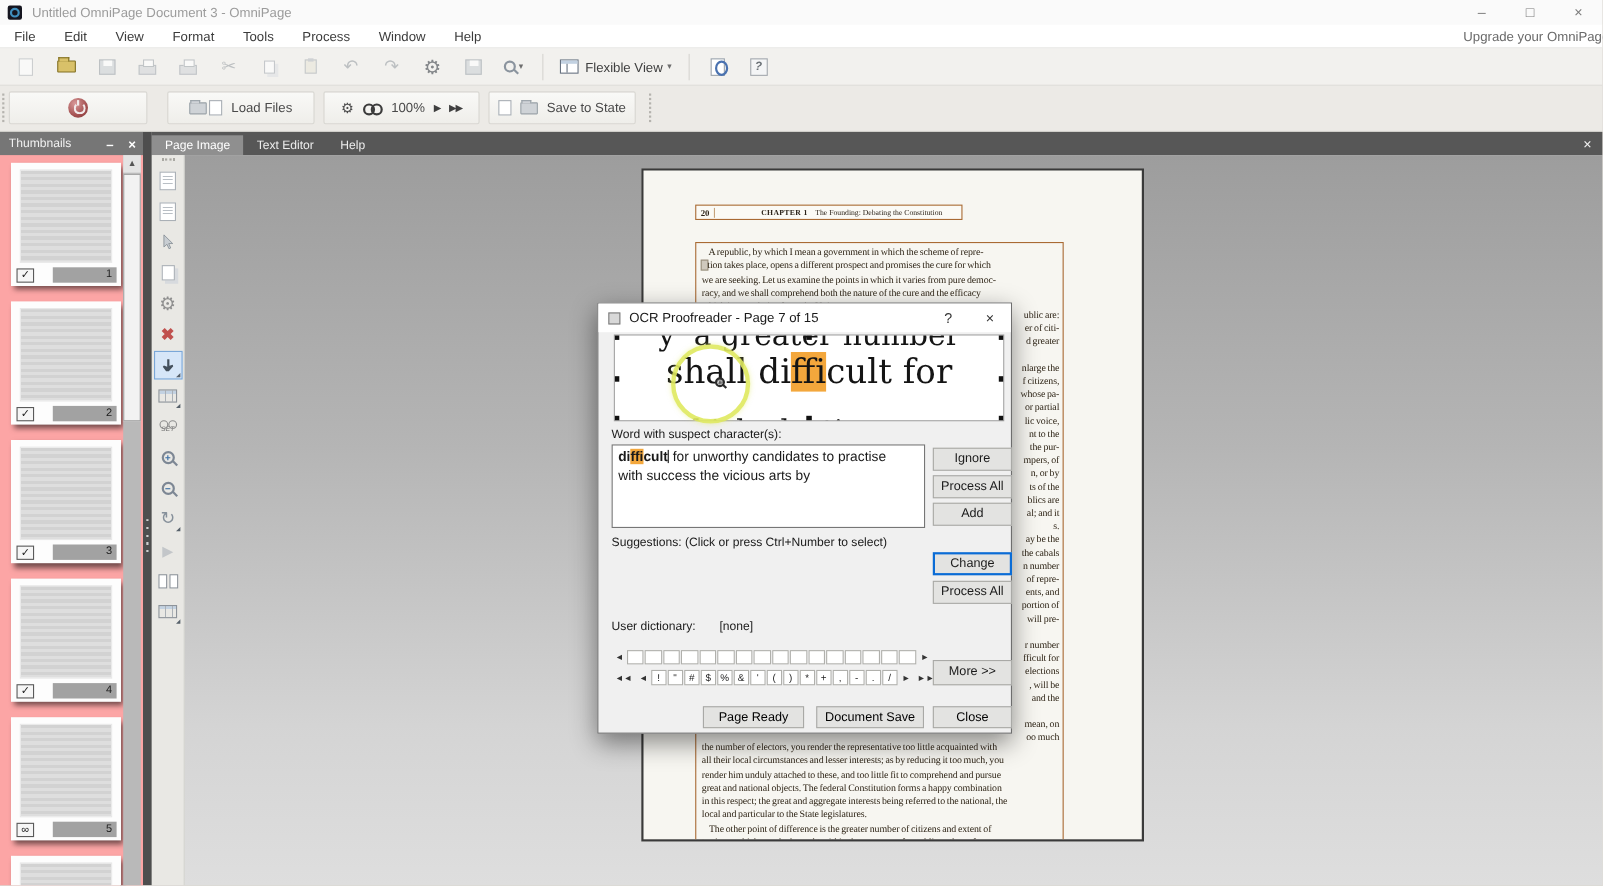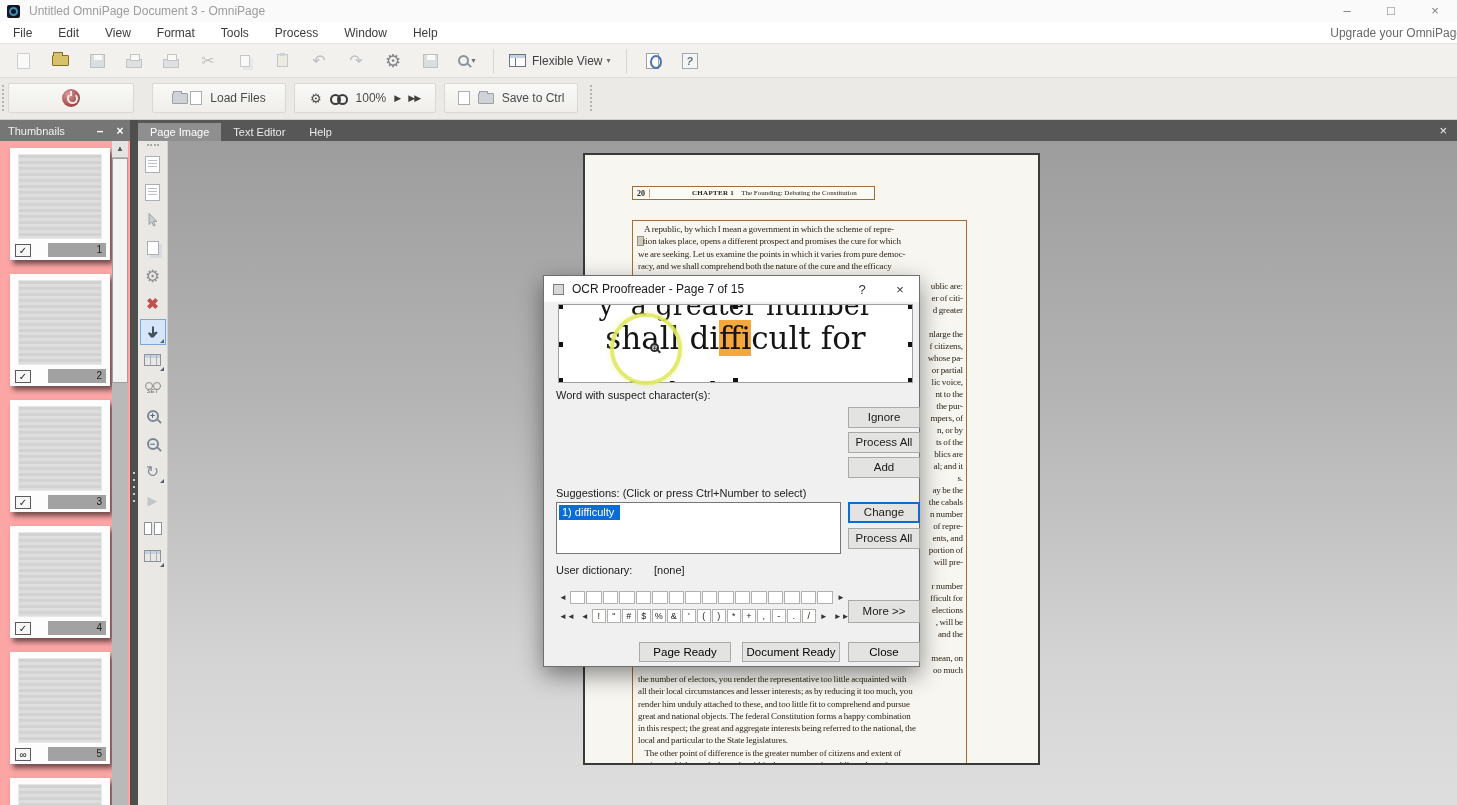--- a/index.html
+++ b/index.html
@@ -265,21 +265,21 @@
     <div class="tb2-group" style="left:294px;width:142px">
       <span class="glyph" style="color:#4c4c4c;font-size:13px">⚙</span>
       <i class="glasses"></i>
       <span class="tb2-label">100%</span>
       <span class="step">▶</span>
       <span class="step">▶▶</span>
     </div>
     <div class="tb2-group" style="left:444px;width:134px">
       <i class="mini-page" style="margin-left:0"></i>
       <i class="mini-folder"></i>
-      <span class="tb2-label">Save to Ctrl</span>
+      <span class="tb2-label">Save to State</span>
     </div>
     <span class="grip" style="left:590px"></span>
   </div>
 
   <div id="thumbpanel">
     <div id="thumbheader">
       <span id="thumbtitle">Thumbnails</span>
       <span class="sp"></span>
       <span class="ph-btn">–</span>
       <span class="ph-btn">×</span>
@@ -474,28 +474,29 @@
       <i class="handle" style="right:-1px;top:37px"></i>
       <i class="handle" style="left:-1px;bottom:-1px"></i>
       <i class="handle" style="left:174px;bottom:-1px"></i>
       <i class="handle" style="right:-1px;bottom:-1px"></i>
     </div>
     <div id="lens">
         <i id="lens-cur">+</i>
       </div>
 
     <span class="dlg-label" style="top:113px">Word with suspect character(s):</span>
+    <div id="suspect-box">
+      <span class="w"><span>di</span><span class="hl">ffi</span><span>cult</span></span><span class="caret"></span><span class="rest"> for unworthy candidates to practise
+with success the vicious arts by</span>
+    </div>
     <button class="btn" style="top:131px">Ignore</button>
     <button class="btn" style="top:156px">Process All</button>
     <button class="btn" style="top:181px">Add</button>
 
     <span class="dlg-label" style="top:211px">Suggestions: (Click or press Ctrl+Number to select)</span>
-    <div id="suggest-box">
-      <span class="sugg-sel">1) difficulty</span>
-    </div>
     <button class="btn focus" style="top:226px">Change</button>
     <button class="btn" style="top:252px">Process All</button>
 
     <span class="dlg-label" style="top:288px">User dictionary:</span>
     <span class="dlg-label" id="userdict-val" style="top:288px">[none]</span>
 
     <div class="palrow" style="top:315px">
       <span class="parrow">◄</span>
       <span class="cells">
           <span class="cell"></span>
@@ -536,17 +537,17 @@
           <span class="cell2">-</span>
           <span class="cell2">.</span>
           <span class="cell2">/</span>
         </span>
       <span class="parrow">►</span>
       <span class="parrow">►►</span>
     </div>
     <button class="btn" style="top:324px;height:23px;line-height:21px">More &gt;&gt;</button>
 
     <button class="bot-btn" style="left:95px;width:92px">Page Ready</button>
-    <button class="bot-btn" style="left:198px;width:98px">Document Ready</button>
+    <button class="bot-btn" style="left:198px;width:98px">Document Save</button>
     <button class="bot-btn" style="left:304px;width:72px">Close</button>
   </div>
 
 </div>
 
 </body></html>

